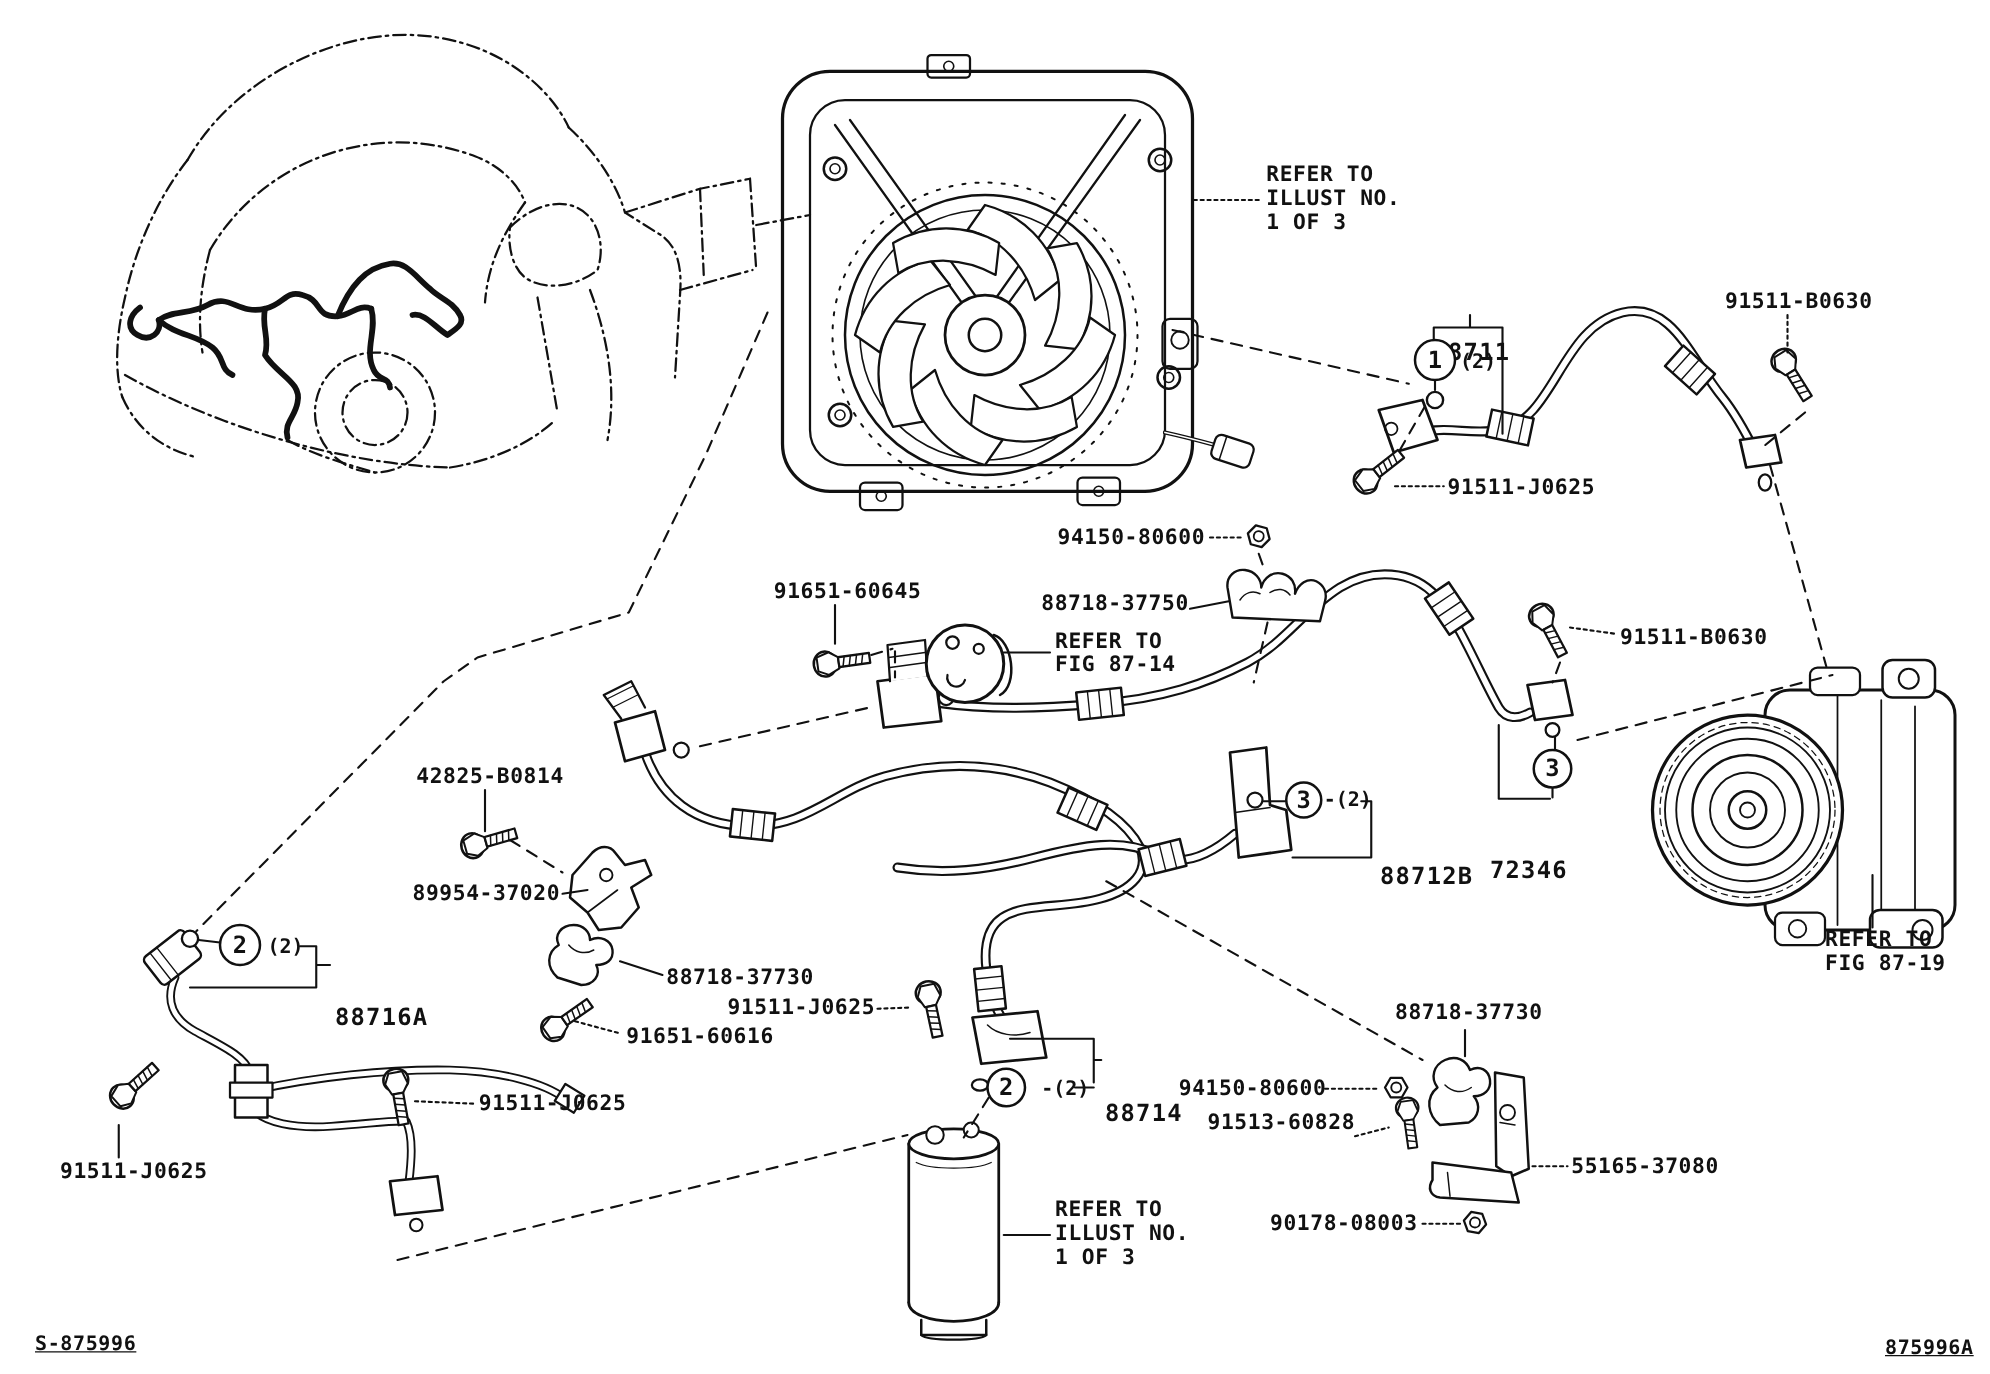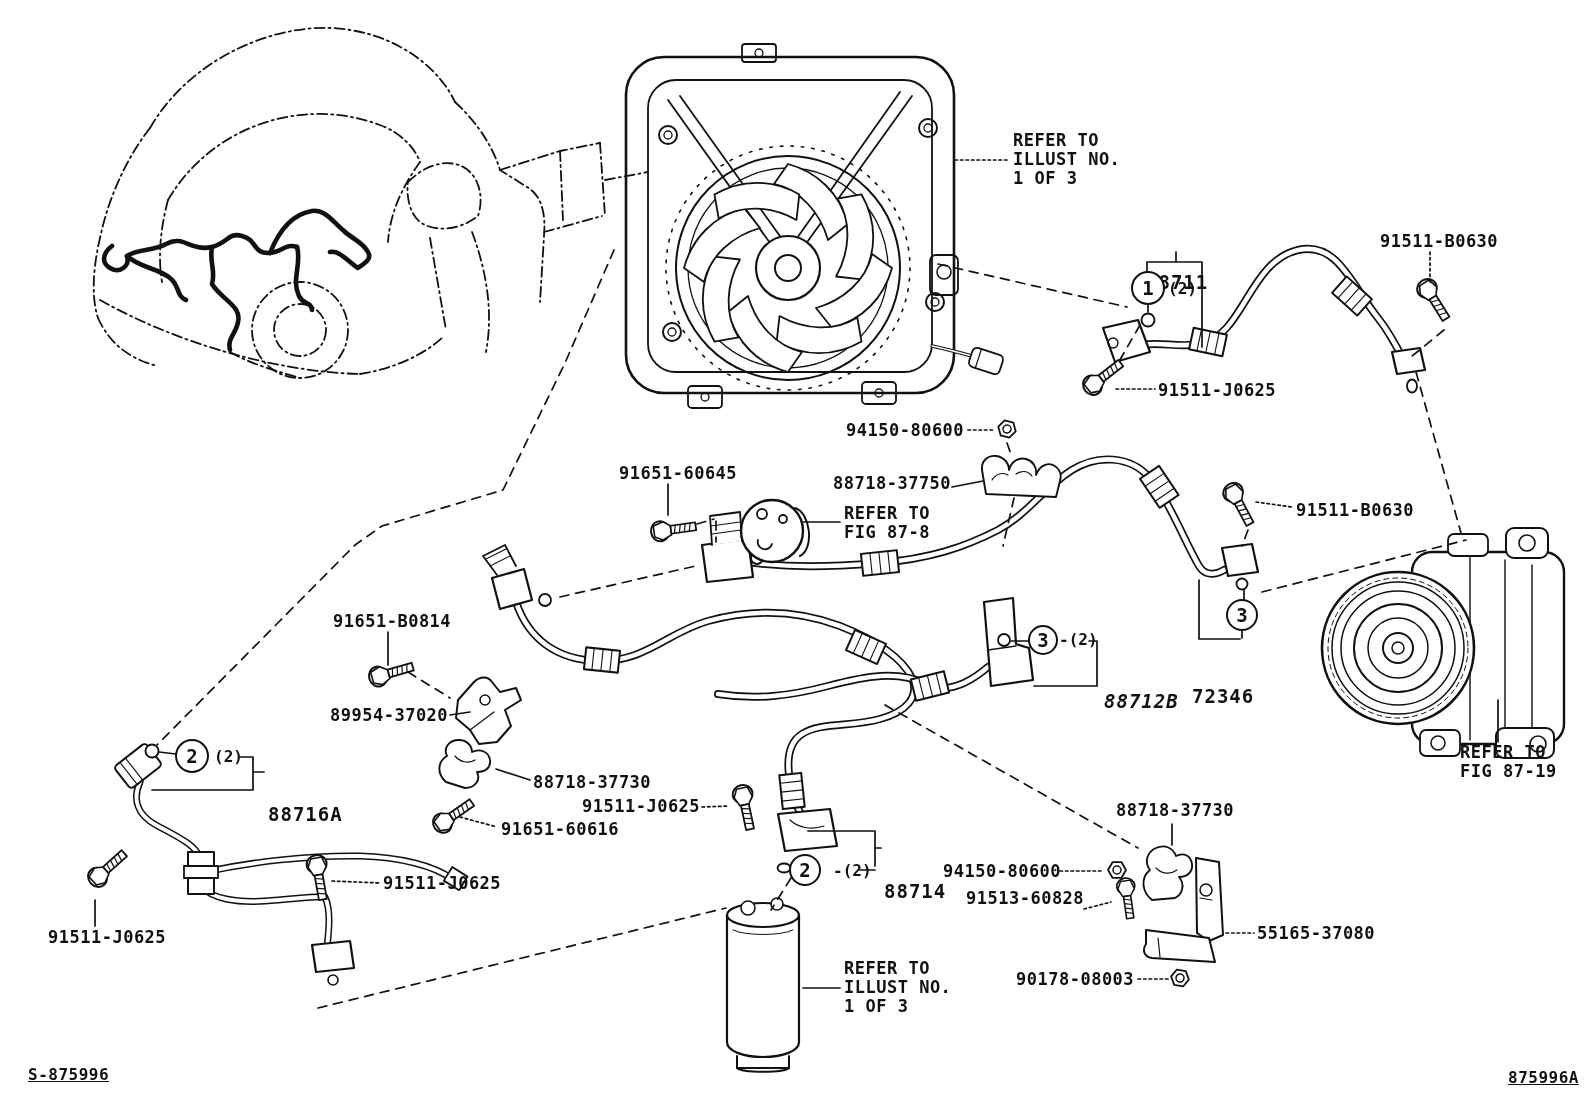--- a/index.html
+++ b/index.html
@@ -376,33 +376,33 @@
 
 <div class="lbl big" style="left:1146px;top:229px;">88711</div>
 <div class="lbl" style="left:1380px;top:231px;">91511-B0630</div>
 <div class="lbl" style="left:1158px;top:380px;">91511-J0625</div>
 <div class="lbl" style="left:846px;top:420px;">94150-80600</div>
 <div class="lbl" style="left:619px;top:463px;">91651-60645</div>
 <div class="lbl" style="left:833px;top:473px;">88718-37750</div>
 
 <div class="note" style="left:844px;top:504px;">
   <span style="display:block">REFER TO</span>
-  <span style="display:block">FIG 87-8</span>
+  <span style="display:block">FIG 87-14</span>
 </div>
 
 <div class="lbl" style="left:1296px;top:500px;">91511-B0630</div>
-<div class="lbl big" style="left:1104px;top:648px;font-style:italic;">88712B</div>
+<div class="lbl big" style="left:1104px;top:648px;">88712B</div>
 <div class="lbl big" style="left:1192px;top:643px;">72346</div>
 
 <div class="note" style="left:1460px;top:743px;">
   <span style="display:block">REFER TO</span>
   <span style="display:block">FIG 87-19</span>
 </div>
 
-<div class="lbl" style="left:333px;top:611px;">91651-B0814</div>
+<div class="lbl" style="left:333px;top:611px;">42825-B0814</div>
 <div class="lbl" style="left:330px;top:705px;">89954-37020</div>
 <div class="lbl big" style="left:268px;top:761px;">88716A</div>
 <div class="lbl" style="left:533px;top:772px;">88718-37730</div>
 <div class="lbl" style="left:582px;top:796px;">91511-J0625</div>
 <div class="lbl" style="left:501px;top:819px;">91651-60616</div>
 <div class="lbl big" style="left:884px;top:838px;">88714</div>
 <div class="lbl" style="left:943px;top:861px;">94150-80600</div>
 <div class="lbl" style="left:966px;top:876px;margin-top:12px;">91513-60828</div>
 <div class="lbl" style="left:1257px;top:923px;">55165-37080</div>
 <div class="lbl" style="left:1016px;top:969px;text-align:center;">90178-08003</div>

